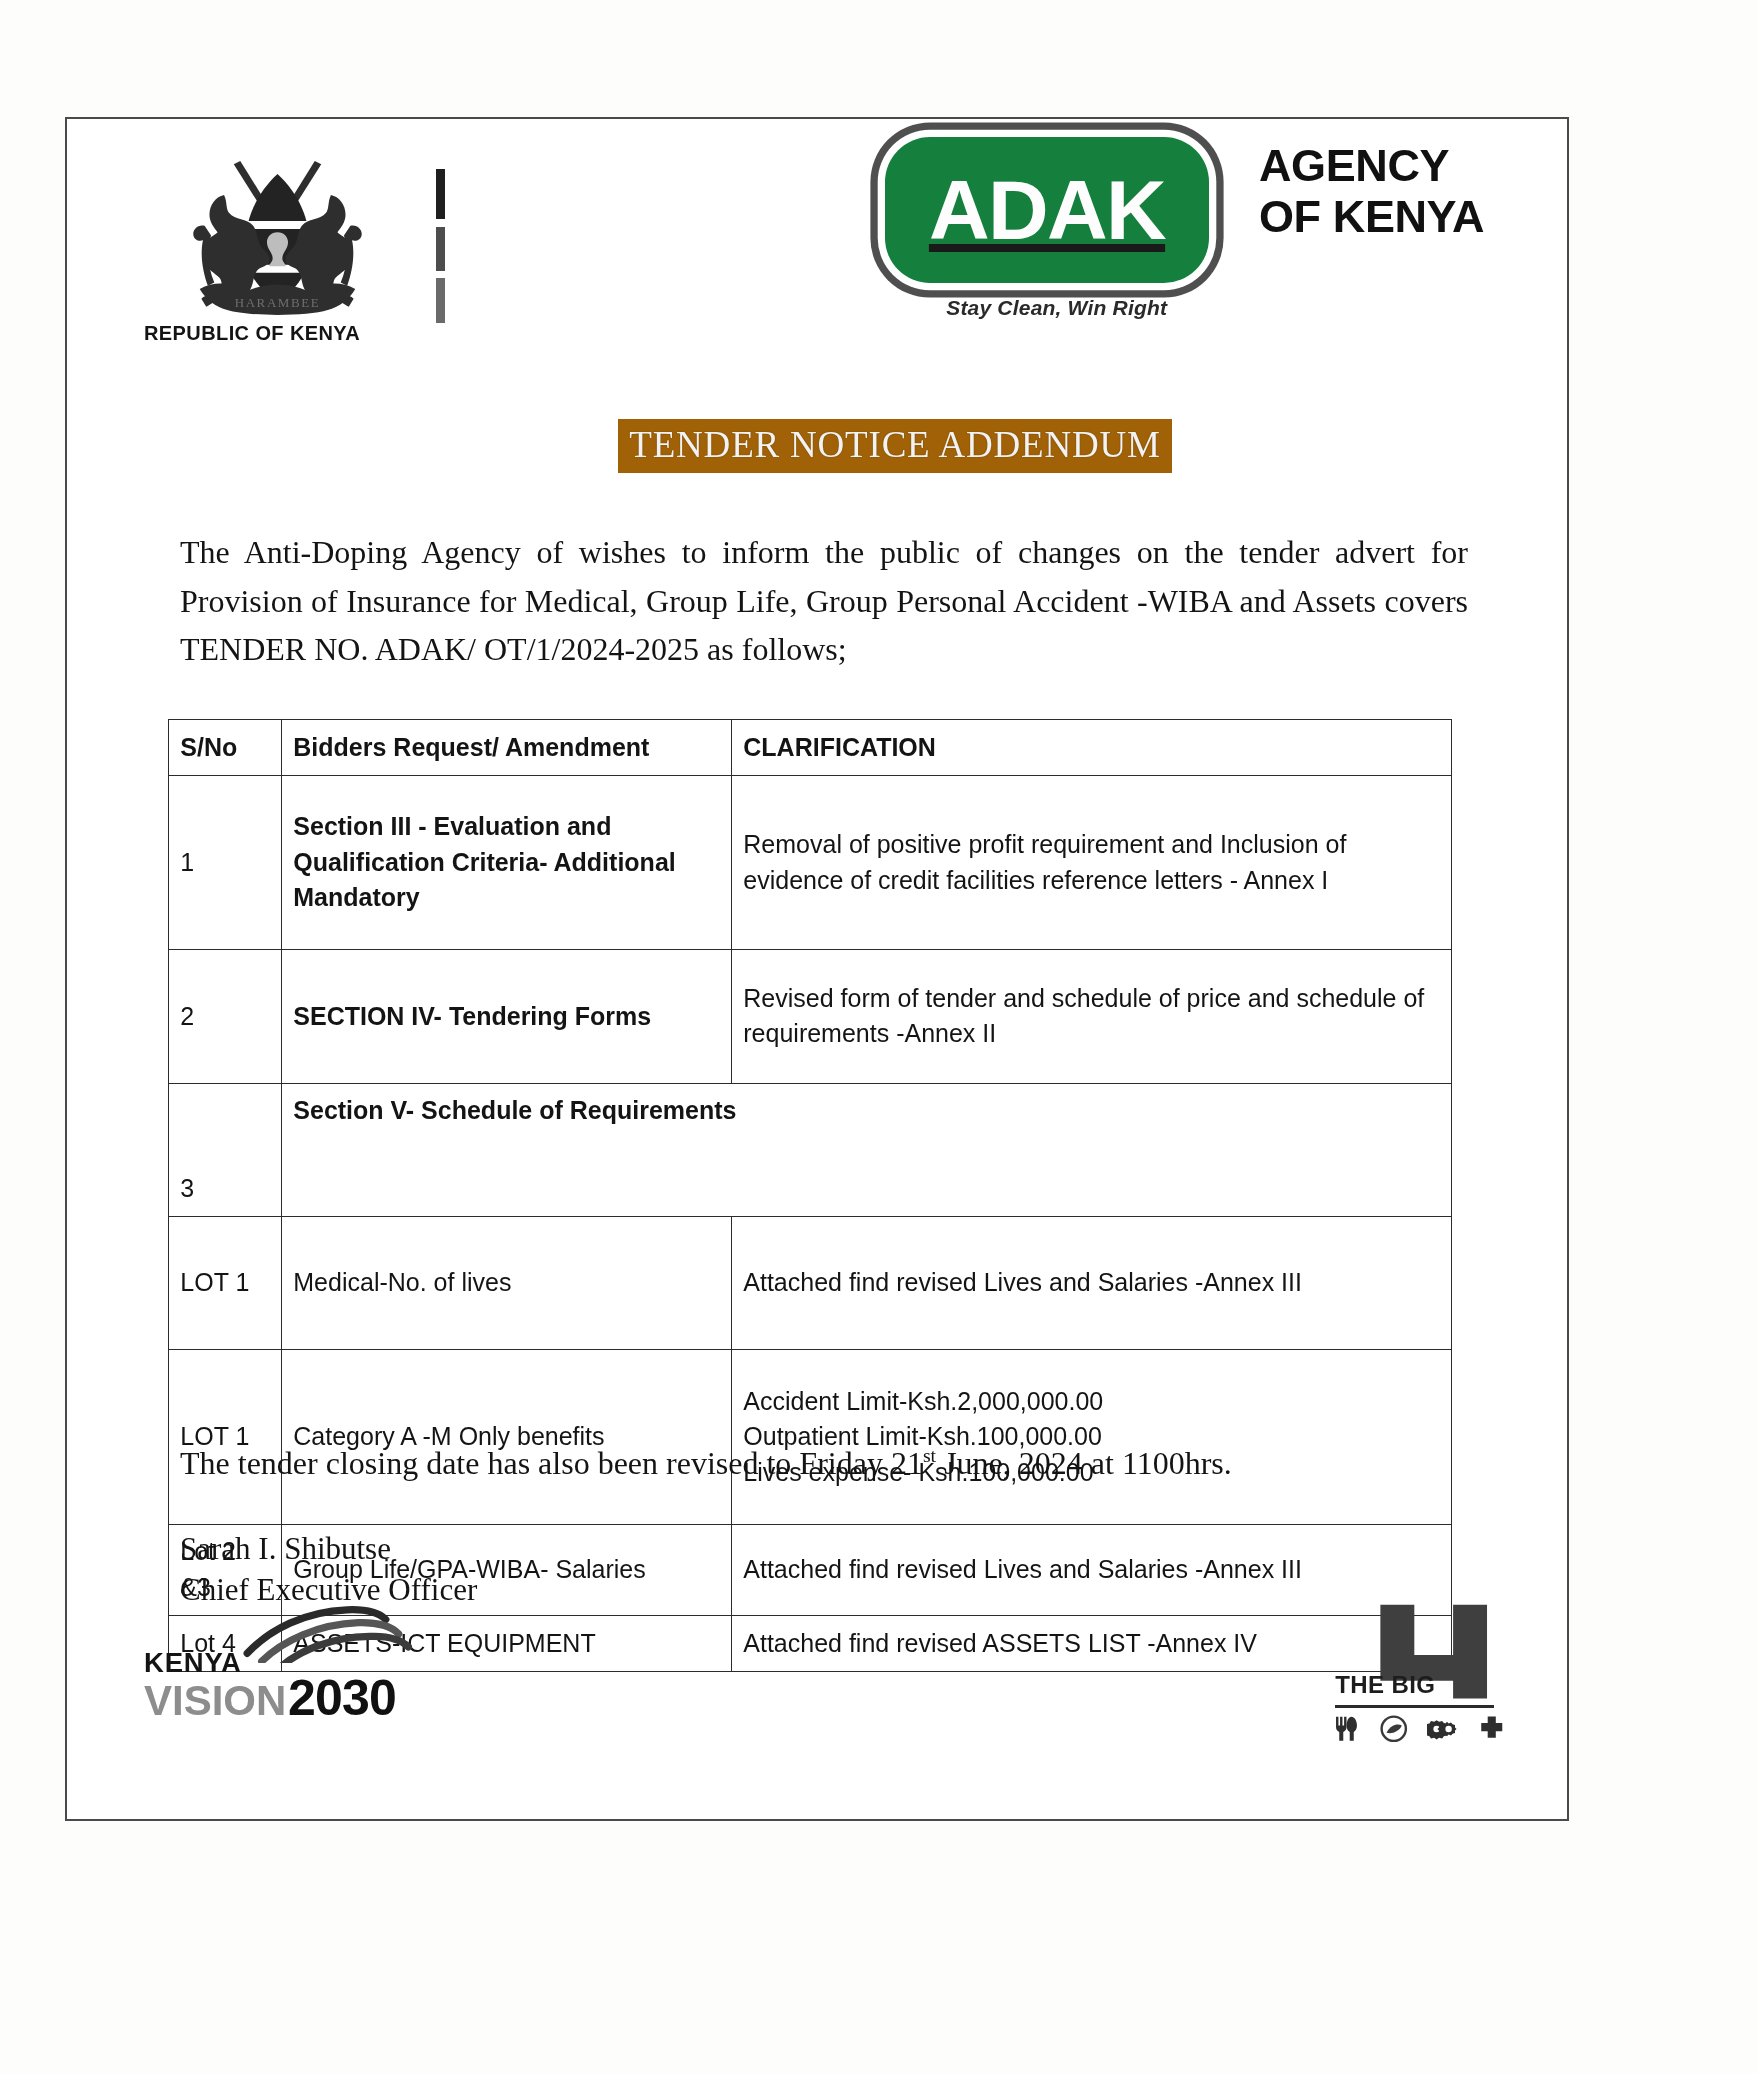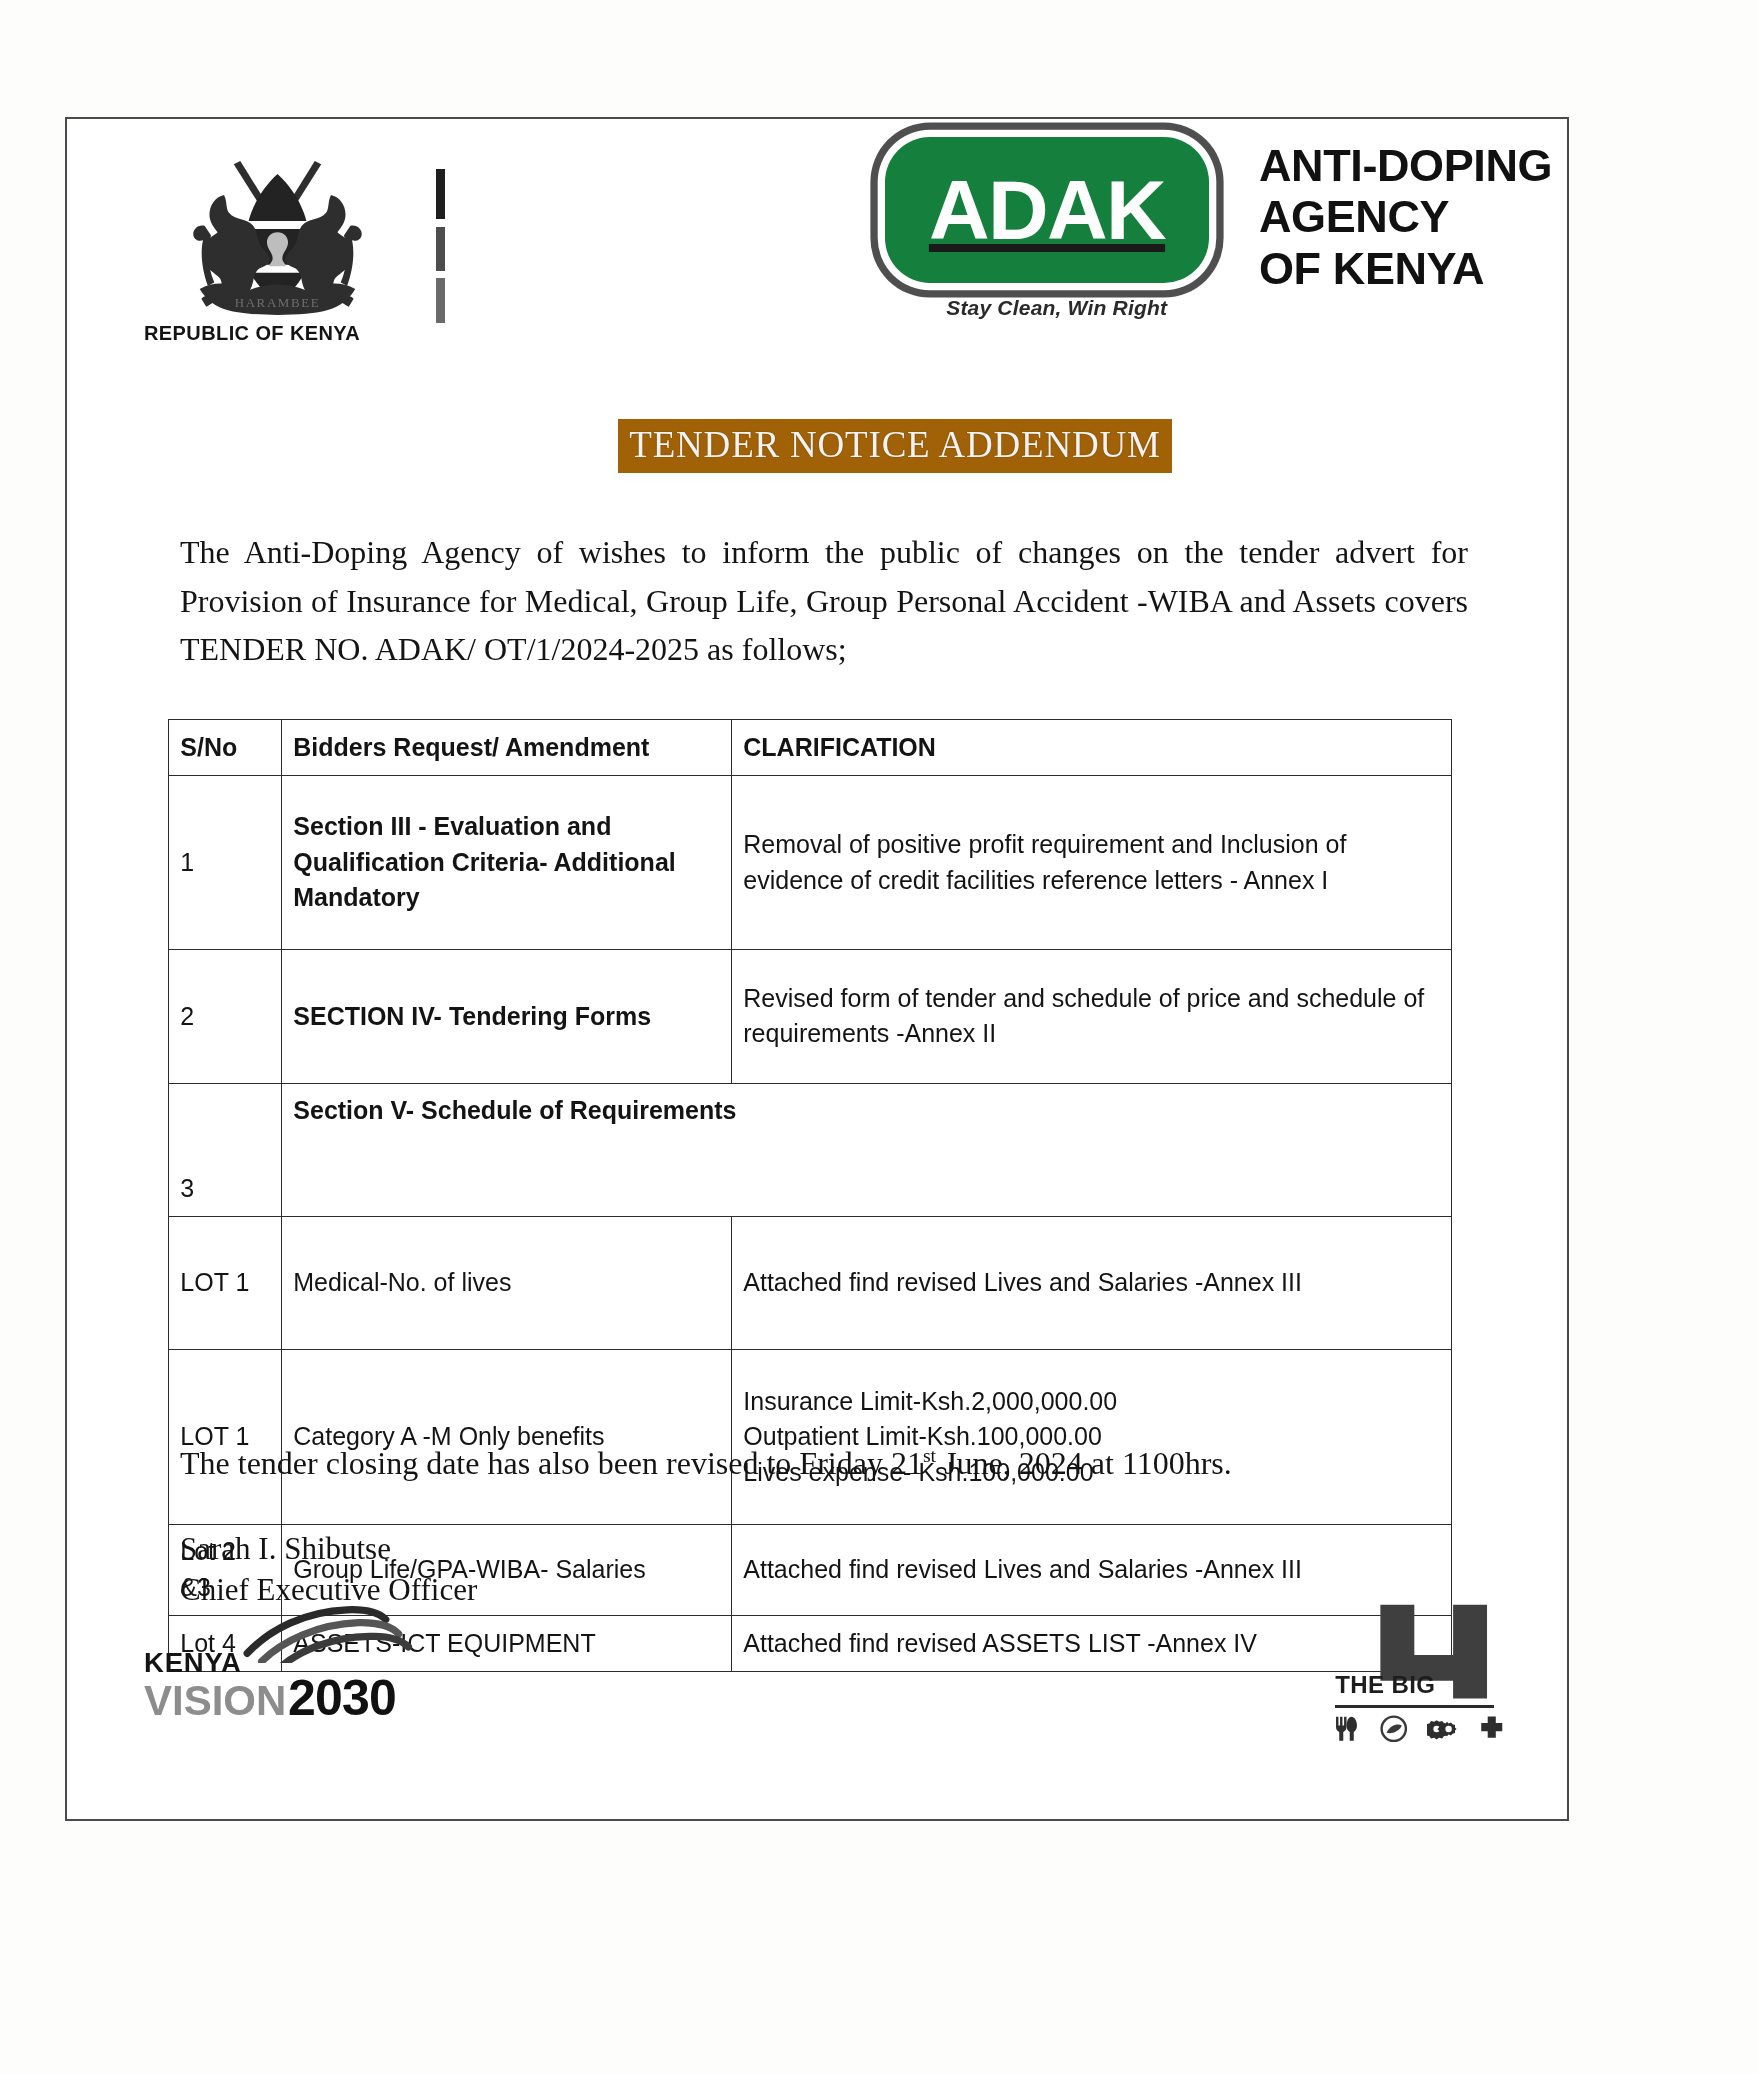--- a/index.html
+++ b/index.html
@@ -262,21 +262,20 @@
     </div>
 
     <div class="adak-block">
       <div style="position:relative;">
         <div class="adak-badge">
           <span class="adak-word">ADAK</span>
         </div>
         <div class="adak-tag">Stay Clean, Win Right</div>
       </div>
       <div class="adak-name">
-        <div>ANTI-DOPING</div>
         <div>AGENCY</div>
         <div>OF KENYA</div>
       </div>
     </div>
   </div>
 
   <div class="title-banner">
     <span>TENDER NOTICE ADDENDUM</span>
   </div>
 
@@ -313,21 +312,21 @@
         </tr>
         <tr class="tall">
           <td class="c-center">LOT 1</td>
           <td>Medical-No. of lives</td>
           <td>Attached find revised Lives and Salaries -Annex III</td>
         </tr>
         <tr class="taller">
           <td class="c-center">LOT 1</td>
           <td>Category A -M Only benefits</td>
           <td>
-            <div>Insurance Limit-Ksh.2,000,000.00</div>
+            <div>Accident Limit-Ksh.2,000,000.00</div>
             <div>Outpatient Limit-Ksh.100,000.00</div>
             <div>Lives expense- Ksh.100,000.00</div>
           </td>
         </tr>
         <tr>
           <td class="c-center twolines">
             <div>Lot 2</div>
             <div>&amp;3</div>
           </td>
           <td>Group Life/GPA-WIBA- Salaries</td>

